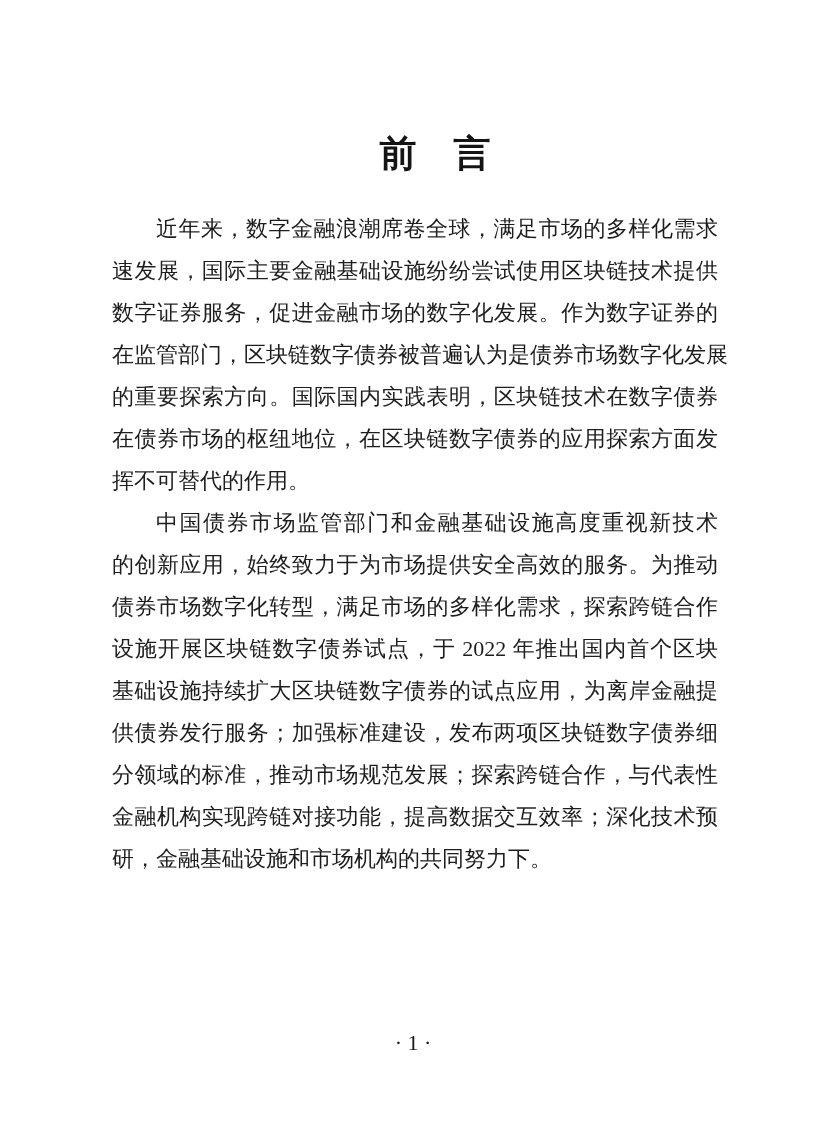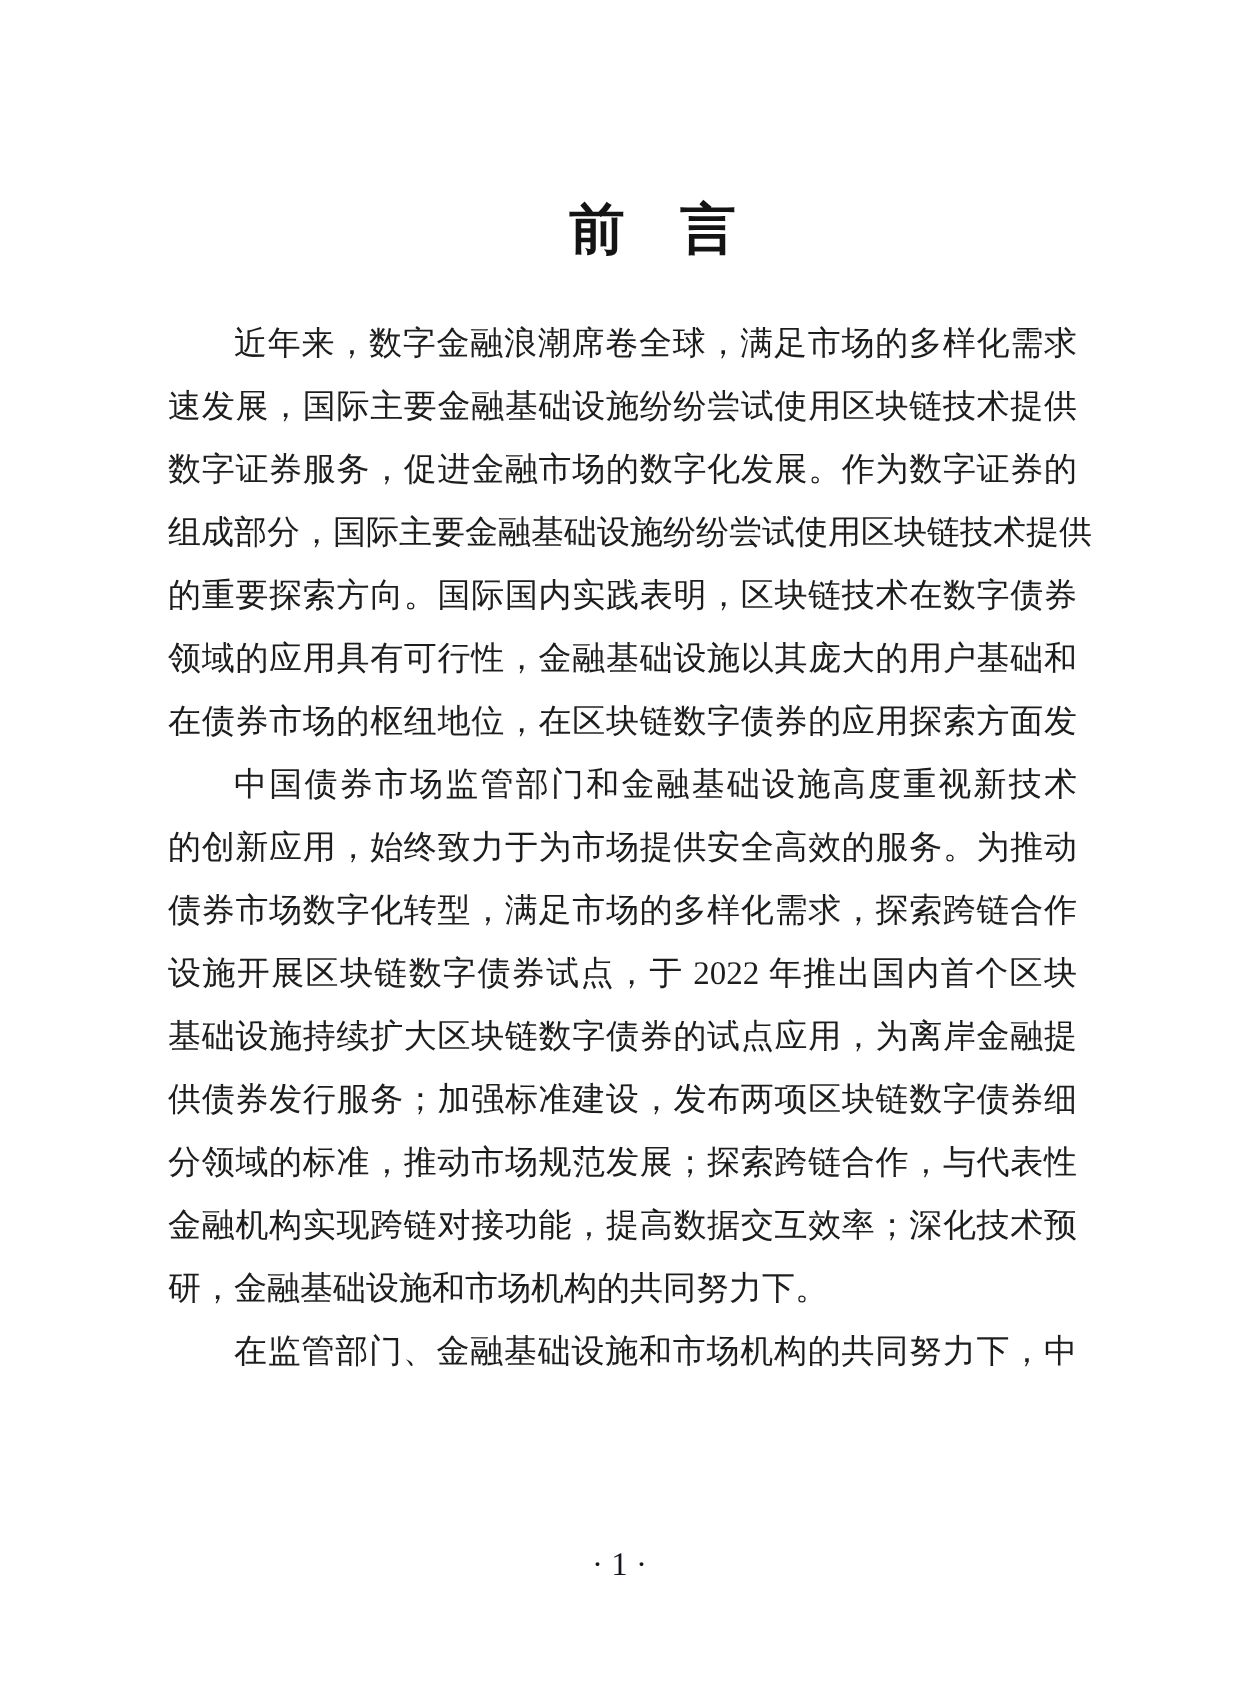--- a/index.html
+++ b/index.html
@@ -66,39 +66,36 @@
 <div class="page">
 
   <h1 class="doc-title">前　言</h1>
 
   <div class="doc-body">
 
     <div>
       <div class="line first">近年来，数字金融浪潮席卷全球，满足市场的多样化需求</div>
       <div class="line">速发展，国际主要金融基础设施纷纷尝试使用区块链技术提供</div>
       <div class="line">数字证券服务，促进金融市场的数字化发展。作为数字证券的</div>
-      <div class="line">组成部分，国际主要金融基础设施纷纷尝试使用区块链技术提供</div>
+      <div class="line">在监管部门，区块链数字债券被普遍认为是债券市场数字化发展</div>
       <div class="line">的重要探索方向。国际国内实践表明，区块链技术在数字债券</div>
-      <div class="line">领域的应用具有可行性，金融基础设施以其庞大的用户基础和</div>
       <div class="line">在债券市场的枢纽地位，在区块链数字债券的应用探索方面发</div>
+      <div class="line plast">挥不可替代的作用。</div>
     </div>
 
     <div>
       <div class="line first">中国债券市场监管部门和金融基础设施高度重视新技术</div>
       <div class="line">的创新应用，始终致力于为市场提供安全高效的服务。为推动</div>
       <div class="line">债券市场数字化转型，满足市场的多样化需求，探索跨链合作</div>
       <div class="line">设施开展区块链数字债券试点，于 2022 年推出国内首个区块</div>
       <div class="line">基础设施持续扩大区块链数字债券的试点应用，为离岸金融提</div>
       <div class="line">供债券发行服务；加强标准建设，发布两项区块链数字债券细</div>
       <div class="line">分领域的标准，推动市场规范发展；探索跨链合作，与代表性</div>
       <div class="line">金融机构实现跨链对接功能，提高数据交互效率；深化技术预</div>
       <div class="line plast">研，金融基础设施和市场机构的共同努力下。</div>
     </div>
 
-    <div>
-      <div class="line first">在监管部门、金融基础设施和市场机构的共同努力下，中</div>
-    </div>
 
   </div>
 
   <div class="page-footer">· 1 ·</div>
 
 </div>
 
 </body></html>

